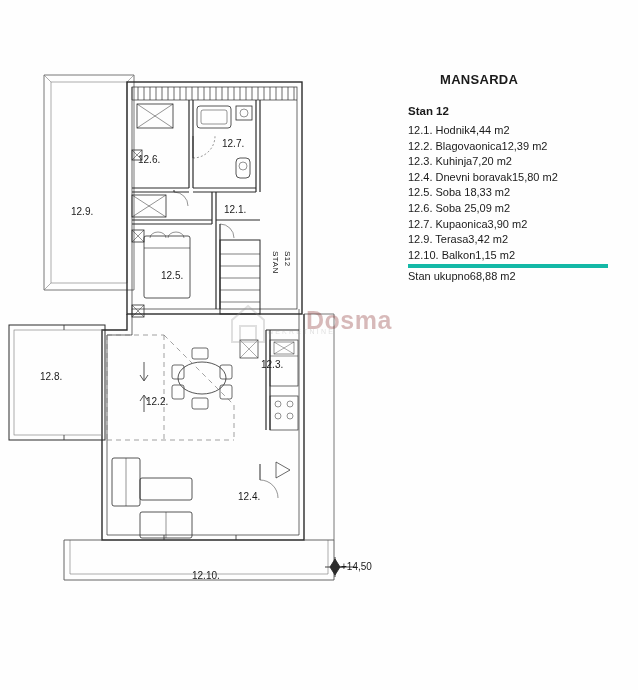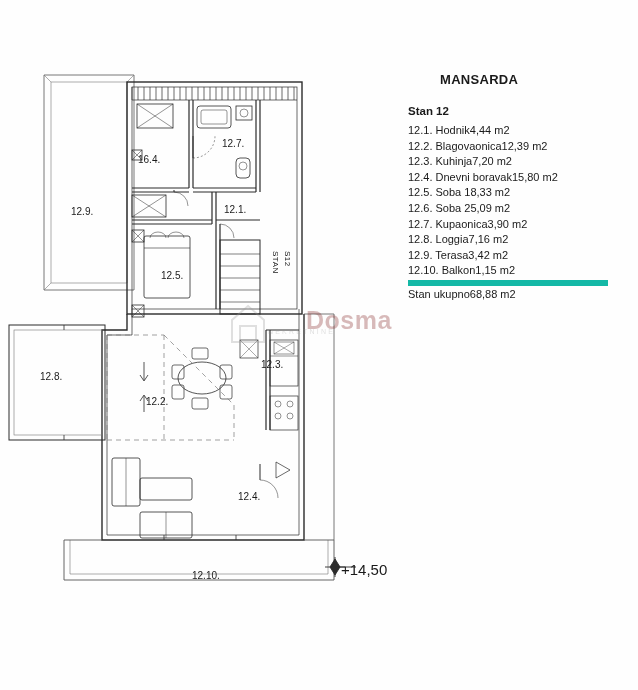--- a/index.html
+++ b/index.html
@@ -44,21 +44,21 @@
     font-size: 11px;
     line-height: 15.6px;
   }
   .legend-row {
     display: flex;
     white-space: nowrap;
   }
   .legend-row .lbl { text-align: left; }
   .legend-row .val { text-align: right; }
   .legend-row.total {
-    border-top: 6px solid #14b8a6;
+    border-top: 4px solid #14b8a6;
     padding-top: 1px;
     margin-top: 1px;
   }
 
   
   .watermark {
     position: absolute;
     left: 228px;
     top: 300px;
     width: 190px;
@@ -95,21 +95,21 @@
   .vert-label {
     position: absolute;
     font-size: 8px;
     letter-spacing: 0.5px;
     writing-mode: vertical-rl;
     text-orientation: mixed;
     white-space: nowrap;
   }
   .level-label {
     position: absolute;
-    font-size: 15px;
+    font-size: 10px;
   }
   svg { display: block; }
 </style>
 </head>
 <body>
 
 <div id="sheet">
 
   <svg width="400" height="620" viewBox="0 0 400 620" style="position:absolute;left:4px;top:40px;">
     <g fill="none" stroke="#2b2b2b" stroke-width="1">
@@ -291,21 +291,21 @@
 
       <g stroke="#2b2b2b" stroke-width="0.9">
         <line x1="331" y1="517" x2="331" y2="537"></line>
         <line x1="321" y1="527" x2="341" y2="527"></line>
         <path d="M331,519 L336,527 L331,535 L326,527 Z" fill="#2b2b2b"></path>
         <line x1="331" y1="527" x2="352" y2="527"></line>
       </g>
     </g>
   </svg>
 
-  <div class="plan-label" style="left:138px;top:154px;">16.4.</div>
+  <div class="plan-label" style="left:138px;top:154px;">12.6.</div>
   <div class="plan-label" style="left:222px;top:138px;">12.7.</div>
   <div class="plan-label" style="left:71px;top:206px;">12.9.</div>
   <div class="plan-label" style="left:224px;top:204px;">12.1.</div>
   <div class="plan-label" style="left:161px;top:270px;">12.5.</div>
   <div class="plan-label" style="left:40px;top:371px;">12.8.</div>
   <div class="plan-label" style="left:261px;top:359px;text-align:right;">12.3.</div>
   <div class="plan-label" style="left:146px;top:396px;">12.2.</div>
   <div class="plan-label" style="left:238px;top:491px;">12.4.</div>
   <div class="plan-label" style="left:192px;top:570px;">12.10.</div>
 
@@ -349,24 +349,20 @@
       </div>
       <div class="legend-row">
         <span class="lbl">12.6. Soba 2</span>
         <span class="val">5,09 m2</span>
       </div>
       <div class="legend-row">
         <span class="lbl">12.7. Kupaonica</span>
         <span class="val">3,90 m2</span>
       </div>
       <div class="legend-row">
-        <span class="lbl">12.8. Loggia</span>
-        <span class="val">7,16 m2</span>
-      </div>
-      <div class="legend-row">
         <span class="lbl">12.9. Terasa</span>
         <span class="val">3,42 m2</span>
       </div>
       <div class="legend-row">
         <span class="lbl">12.10. Balkon</span>
         <span class="val">1,15 m2</span>
       </div>
       <div class="legend-row total">
         <span class="lbl">Stan ukupno</span>
         <span class="val">68,88 m2</span>

